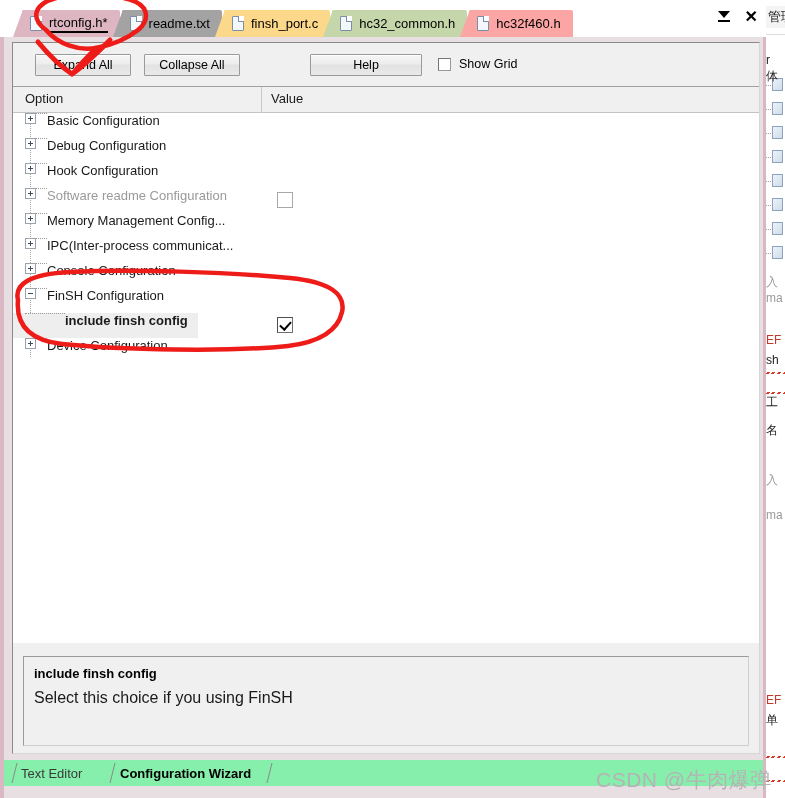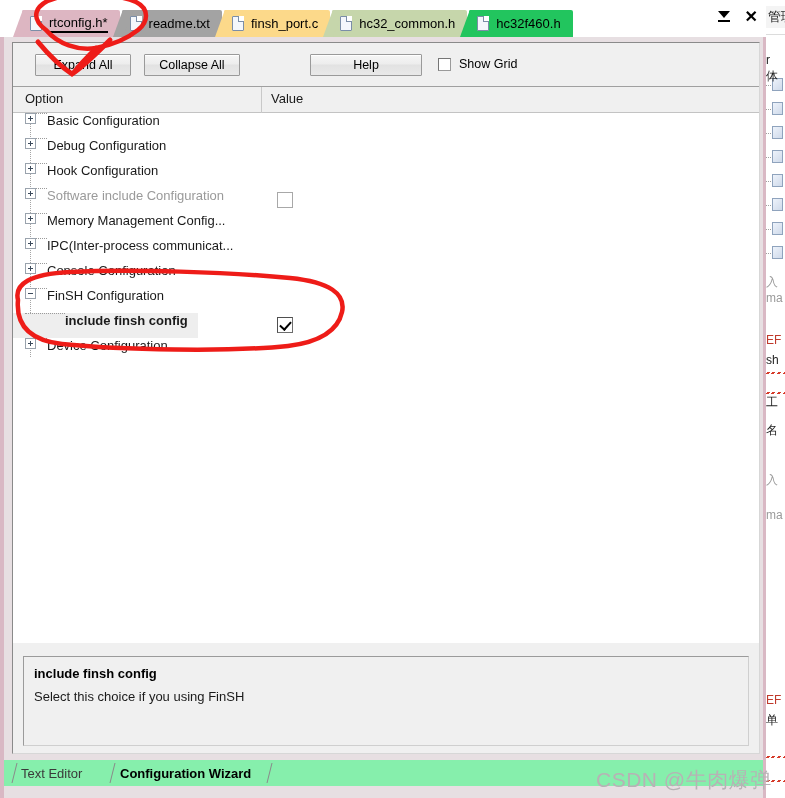--- a/index.html
+++ b/index.html
@@ -309,21 +309,21 @@
   .desc-title {
     position: absolute;
     left: 10px; top: 9px;
     font-size: 13px;
     font-weight: bold;
     color: #000000;
   }
   .desc-text {
     position: absolute;
     left: 10px; top: 32px;
-    font-size: 13px;
+    font-size: 16px;
     color: #1a1a1a;
   }
 
   
   .bottom-tabs {
     position: absolute;
     left: 0; top: 760px;
     width: 766px;
     height: 28px;
     background: #86efac;
@@ -466,21 +466,21 @@
           <span class="tab-label">readme.txt</span>
         </div>
         <div class="tab skew-left" style="background: rgb(252, 217, 138);">
           <span class="file-icon"></span>
           <span class="tab-label">finsh_port.c</span>
         </div>
         <div class="tab skew-left" style="background: rgb(198, 214, 171);">
           <span class="file-icon"></span>
           <span class="tab-label">hc32_common.h</span>
         </div>
-        <div class="tab skew-left" style="background: #22c55e;">
+        <div class="tab skew-left" style="background: #fca5a5;">
           <span class="file-icon"></span>
           <span class="tab-label">hc32f460.h</span>
         </div>
       </div>
     <div class="tab-ctrls">
       <div class="ctrl-chevron"></div>
       <div class="ctrl-close">✕</div>
     </div>
   </div>
 
@@ -523,21 +523,21 @@
             <div class="twrap">
               <span class="expander plus"></span>
               <span class="dots"></span>
               <span class="tlabel">Hook Configuration</span>
             </div>
           </div>
           <div class="trow disabled">
             <div class="twrap">
               <span class="expander plus"></span>
               <span class="dots"></span>
-              <span class="tlabel">Software include Configuration</span>
+              <span class="tlabel">Software readme Configuration</span>
             </div>
             <div class="vcell">
               <div class="cb-tree disabled"></div>
             </div>
           </div>
           <div class="trow">
             <div class="twrap">
               <span class="expander plus"></span>
               <span class="dots"></span>
               <span class="tlabel">Memory Management Config...</span>

